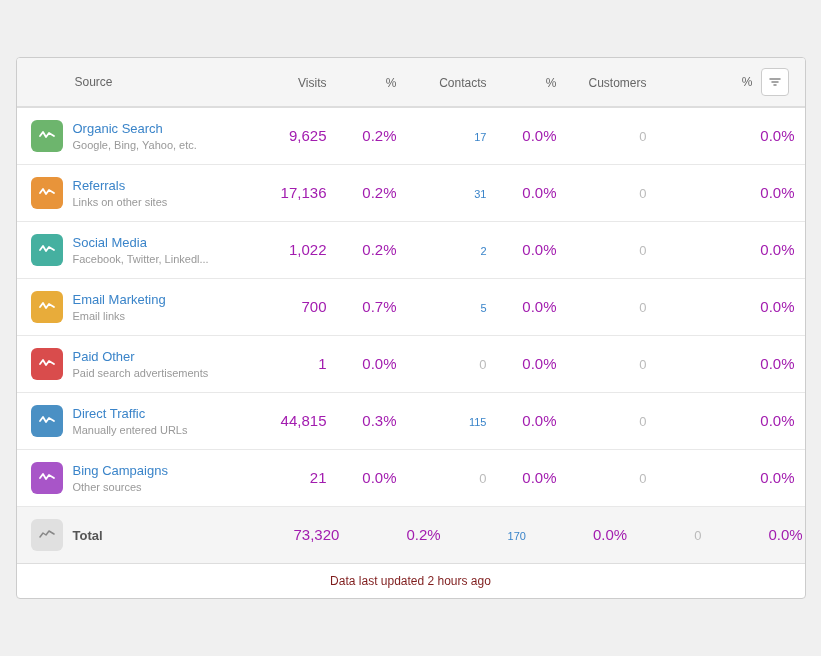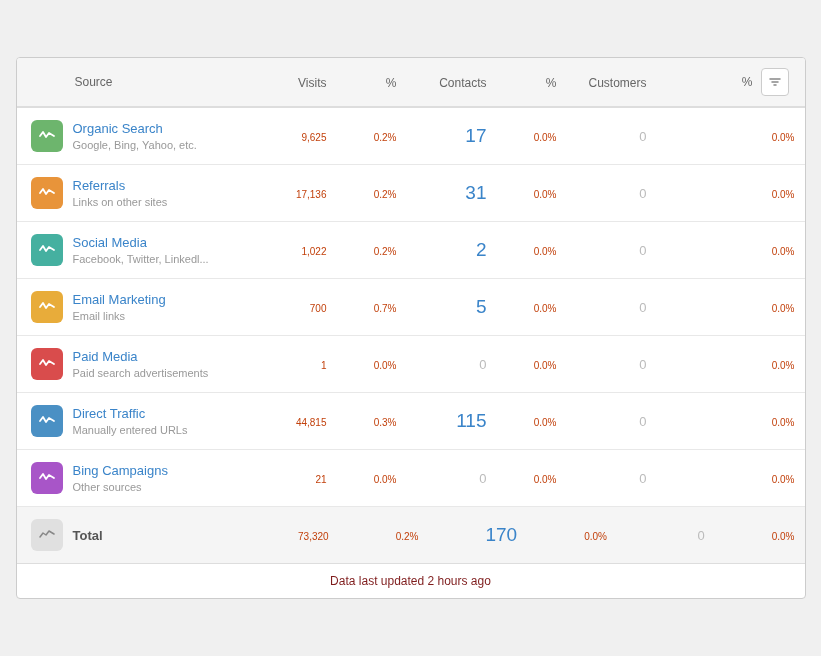--- a/index.html
+++ b/index.html
@@ -61,26 +61,26 @@
       text-decoration: none;
       display: block;
     }
     .source-sub {
       font-size: 11px;
       color: #999;
       display: block;
       margin-top: 3px;
     }
     .cell-value {
-      font-size: 10px;
-      color: #c2410c;
+      font-size: 15px;
+      color: #a21caf;
       text-align: center;
     }
     .cell-link {
-      font-size: 19px;
+      font-size: 11px;
       color: #3a84c9;
       text-align: center;
       text-decoration: none;
     }
     .cell-muted {
       font-size: 13px;
       color: #bbb;
       text-align: right;
     }
     .total-row {
@@ -302,21 +302,21 @@
     </div>
   </div>
       <div class="table-row">
     <div class="row-source-cell">
       <div class="row-icon bg-red">
         <svg width="18" height="16" viewBox="0 0 16 16" fill="none">
               <polyline points="1,8 4,4 7,9 10,5 15,8" stroke="white" stroke-width="1.8" fill="none" stroke-linecap="round" stroke-linejoin="round"></polyline>
             </svg>
       </div>
       <div class="source-info">
-        <a class="source-name" href="#">Paid Media</a>
+        <a class="source-name" href="#">Paid Other</a>
         <span class="source-sub">Paid search advertisements</span>
       </div>
     </div>
     <div class="col-visits">
       <span class="cell-value">1</span>
     </div>
     <div class="col-pct">
       <span class="cell-value">0.0%</span>
     </div>
     <div class="col-contacts">

